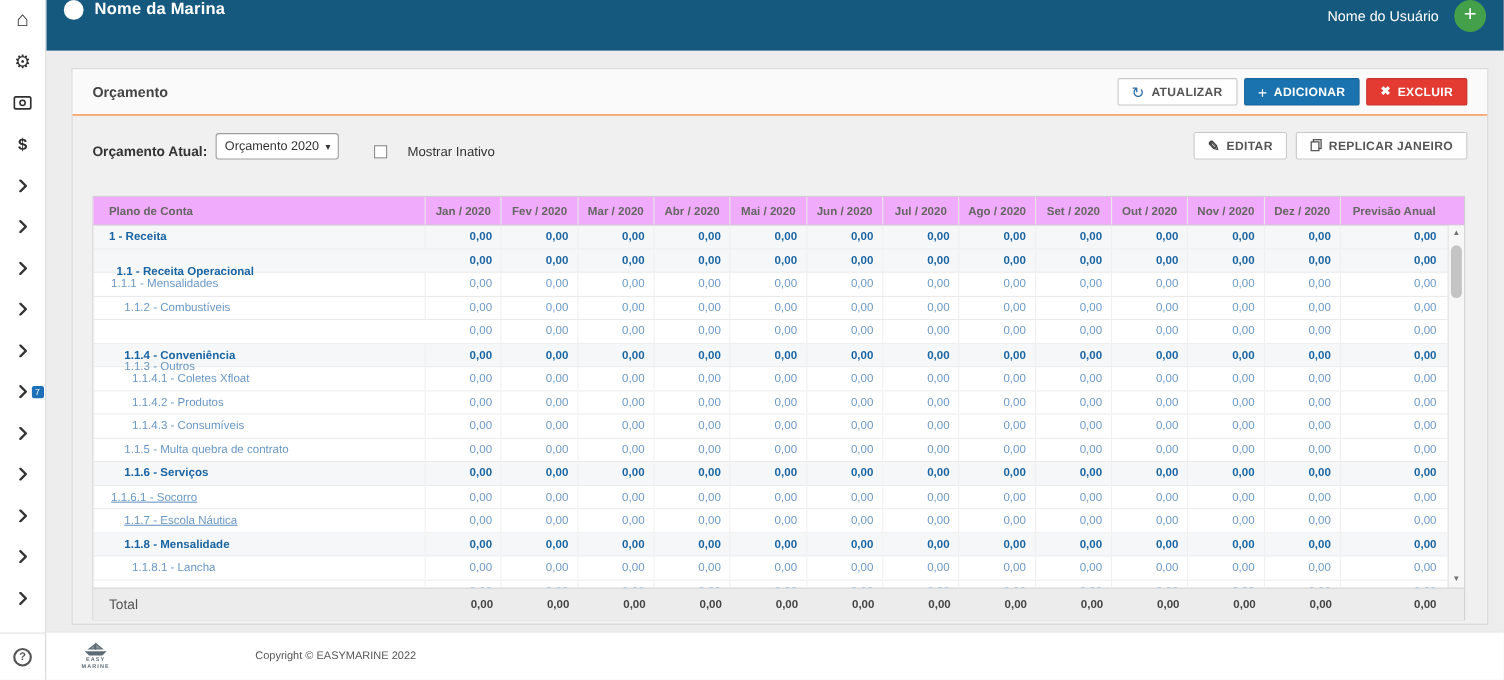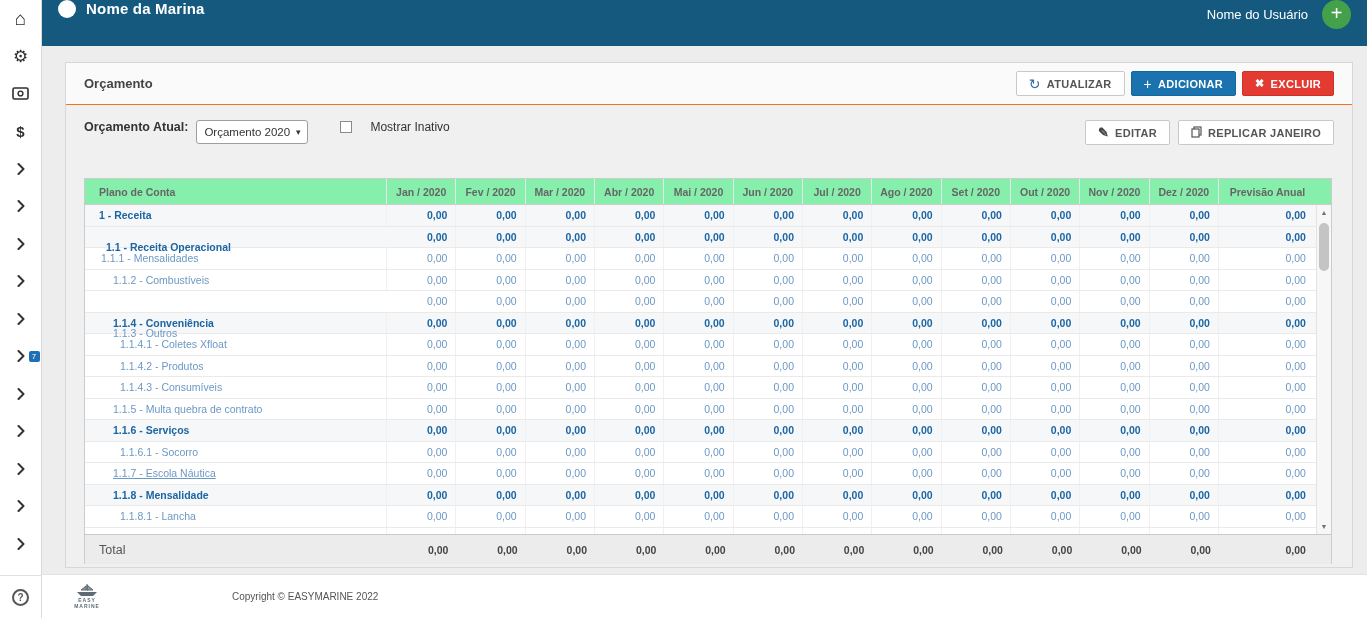--- a/index.html
+++ b/index.html
@@ -34,32 +34,32 @@
   .btn-light{background:#fff;border:1px solid #c9c9c9;color:#555}
   .btn-blue{background:#1a73ae;color:#fff;border:1px solid #17659a}
   .btn-red{background:#e33b32;color:#fff;border:1px solid #c8342c}
   .ic{font-size:12px;line-height:1}
   .ic-refresh{color:#2e6da4;font-size:14px;font-weight:400}
   .ic-plus{font-size:14px;font-weight:400}
   .ic-x{font-size:11px}
   .ic-pencil{font-size:13px;color:#444}
 
   
-  .toolbar{display:flex;align-items:flex-start;padding:15px 18px 12px}
+  .toolbar{display:flex;align-items:flex-end;padding:15px 18px 12px}
   .toolbar-label{font-size:12.5px;font-weight:700;color:#333;margin-right:8px}
   .select{width:112px;height:24px;border:1px solid #9e9e9e;border-radius:3px;background:#fff;display:flex;align-items:center;padding:0 7px;font-size:11.5px;color:#333;cursor:pointer}
   .select .caret{margin-left:auto;font-size:9px;color:#333}
   .checkbox-wrap{display:flex;align-items:center;margin-left:32px;gap:18px}
   .checkbox{width:12px;height:12px;border:1px solid #8a8a8a;background:#fff;cursor:pointer;flex:0 0 auto}
   .checkbox-label{font-size:12px;color:#333}
   .toolbar-actions{margin-left:auto;display:flex;gap:8px}
 
   
   .table-card{position:absolute;left:18px;top:115px;width:1248px;height:386px;background:#fff;border:1px solid #ccc}
-  .thead{height:26px;border-bottom:1px solid #ccc;background:#86efac}
+  .thead{height:26px;border-bottom:1px solid #ccc;background:#f0abfc}
   .thead-inner{display:flex;height:100%;width:calc(100% - 15px)}
   .th{flex:1;display:flex;align-items:center;justify-content:center;font-size:10.5px;font-weight:700;color:#666;border-right:1px solid #e8e8e8;white-space:nowrap;overflow:hidden}
   .th-name{flex:0 0 302px;justify-content:flex-start;padding-left:14px}
   .th-prev{flex:0 0 97px;border-right:none}
   .tbody{height:329px;overflow:hidden;position:relative}
   .tr{display:flex;height:21.5px;width:calc(100% - 15px);border-bottom:1px solid #eaeaea;cursor:pointer;background:#fff}
   .tr-bold{background:#f5f7f9}
   .td{flex:1;display:flex;align-items:center;justify-content:flex-end;padding-right:8px;font-size:10.5px;color:#6b98c4;border-right:1px solid #f0f0f0;white-space:nowrap}
   .tr-bold .td{color:#1b65a3;font-weight:700}
   .td-name{flex:0 0 302px;justify-content:flex-start;padding-right:0}
@@ -411,21 +411,21 @@
             <div class="td">0,00</div>
             <div class="td">0,00</div>
             <div class="td">0,00</div>
             <div class="td">0,00</div>
             <div class="td">0,00</div>
             <div class="td">0,00</div>
             <div class="td">0,00</div>
             <div class="td td-prev">0,00</div>
           </div>
           <div class="tr">
-            <div class="td td-name" style="padding-left: 35px;">1.1.6.1 - Socorro</div>
+            <div class="td td-name" style="padding-left: 16px; text-decoration: underline;">1.1.6.1 - Socorro</div>
             <div class="td">0,00</div>
             <div class="td">0,00</div>
             <div class="td">0,00</div>
             <div class="td">0,00</div>
             <div class="td">0,00</div>
             <div class="td">0,00</div>
             <div class="td">0,00</div>
             <div class="td">0,00</div>
             <div class="td">0,00</div>
             <div class="td">0,00</div>

